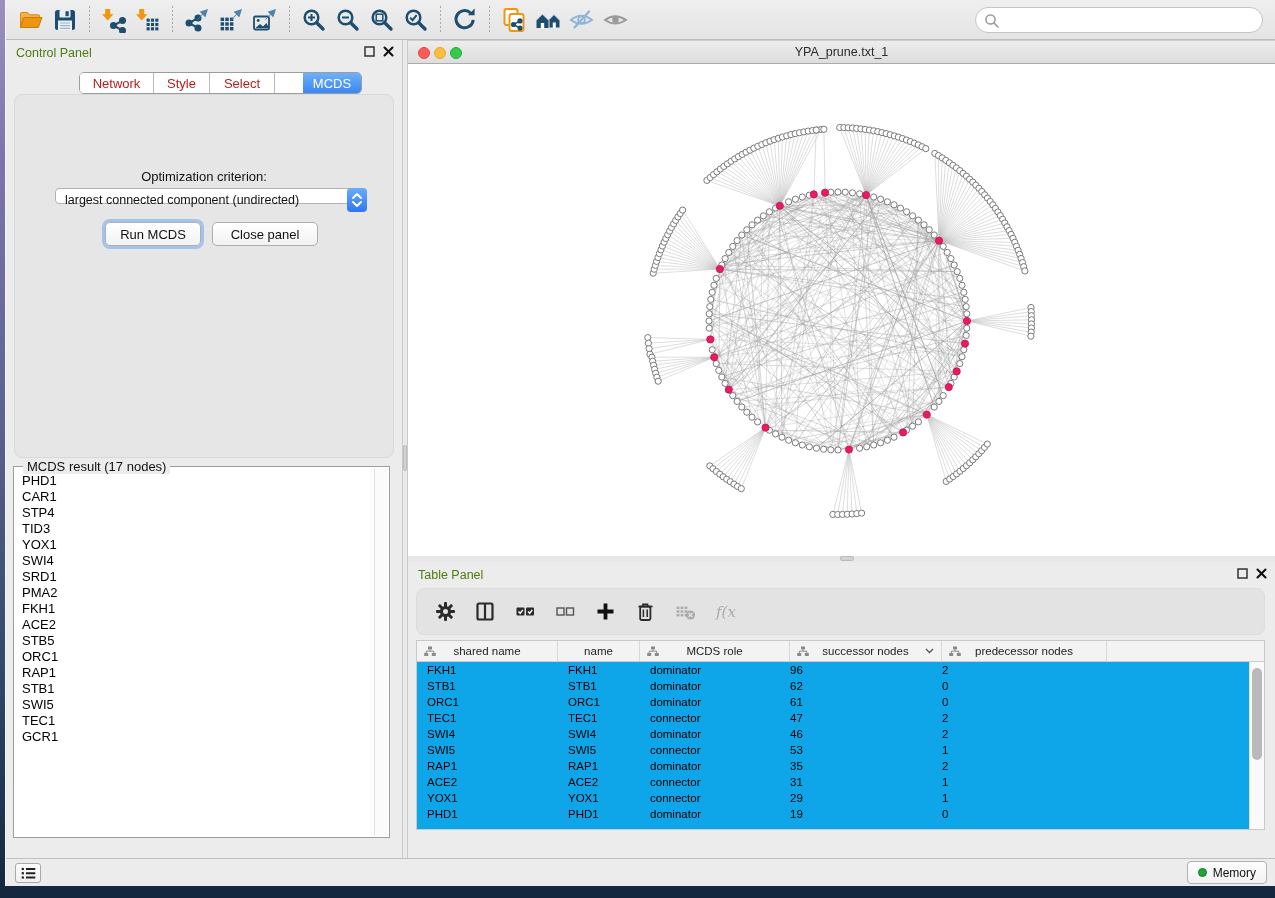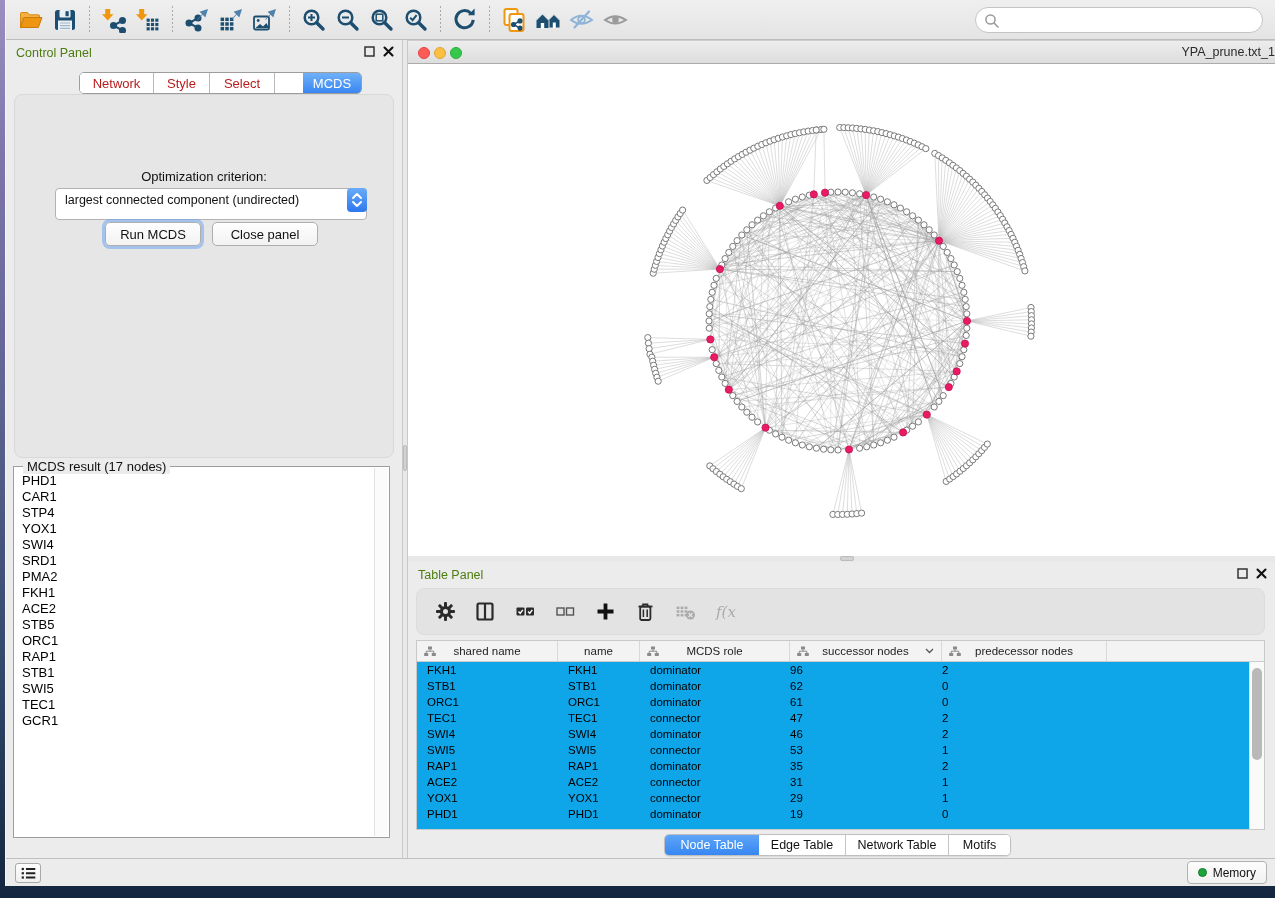--- a/index.html
+++ b/index.html
@@ -35,21 +35,21 @@
     border:1px solid #9d9d9d; border-radius:5px; background:#fff; overflow:hidden; z-index:3; }
   .cp-tab { height:100%; display:flex; align-items:center; justify-content:center;
     font-size:13px; color:#b91c1c; border-right:1px solid #b9b9b9; background:#fff; }
   .cp-tab:last-child { border-right:none;margin-left:28px; }
   .cp-tab.active { background:linear-gradient(180deg,#6fb0f8,#3a86f2); color:#fff; border-right:none; }
 
   #cp-box { position:absolute; left:8px; right:8px; top:54px; height:364px;
     background:#e6e6e6; border:1px solid #d8d8d8; border-radius:8px; }
   #opt-label { position:absolute; left:0; width:100%; top:74px; text-align:center;
     font-size:13px; color:#111; }
-  #opt-select { position:absolute; left:40px; top:93px; width:312px; height:32px;
+  #opt-select { position:absolute; left:40px; top:93px; width:312px; height:16px;
     background:#fff; border:1px solid #b3b3b3; border-radius:4px; }
   #opt-select .sel-text { position:absolute; left:9px; top:4px; font-size:12.5px; color:#111; white-space:nowrap; }
   #opt-stepper { position:absolute; right:-1px; top:-1px; width:20px; height:24px; border-radius:4px;
     background:linear-gradient(180deg,#69acf8,#2e77ee); }
   #opt-stepper svg { position:absolute; left:4px; top:4px; width:12px; height:16px; }
   .cp-btn { position:absolute; top:127px; height:24px; background:linear-gradient(180deg,#ffffff,#f2f2f2);
     border:1px solid #aeaeae; border-radius:5px; font-size:13px; color:#111;
     display:flex; align-items:center; justify-content:center; }
   #run-btn { left:90px; width:96px; box-shadow:0 0 0 3px rgba(110,165,240,.55); }
   #close-btn { left:197px; width:106px; }
@@ -74,21 +74,21 @@
     background:#d2d2d2; border:1px solid #bcbcbc; border-radius:2px; }
 
   
   #net-title { position:absolute; left:402px; top:40px; right:0; height:24px;
     background:linear-gradient(180deg,#ededed,#dddddd);
     border-top:1px solid #cdcdcd; border-bottom:1px solid #ababab; }
   .traffic { position:absolute; top:6px; width:12px; height:12px; border-radius:50%; }
   #t-red { left:10px; background:#fc5b57; border:1px solid #e2453f; }
   #t-yellow { left:26px; background:#fdbe41; border:1px solid #e0a633; }
   #t-green { left:42px; background:#34c94b; border:1px solid #2aad3e; }
-  #net-title-text { position:absolute; width:100%; top:4px; text-align:right;
+  #net-title-text { position:absolute; width:100%; top:4px; text-align:center;
     font-size:12.5px; color:#2b2b2b; }
   #net-canvas { position:absolute; left:402px; top:64px; right:0; height:492px; background:#fff; }
 
   
   #table-panel { position:absolute; left:402px; top:562px; right:0; bottom:28px; background:#ececec; }
   #tp-toolbar { position:absolute; left:8px; right:10px; top:26px; height:47px;
     background:#e3e3e3; border:1px solid #dcdcdc; border-radius:8px;
     display:flex; align-items:center; gap:16px; padding-left:16px; }
   .tp-icon { width:24px; height:24px; display:flex; align-items:center; justify-content:center; }
   .tp-icon svg { width:21px; height:21px; }
@@ -321,20 +321,21 @@
       </div>
       <div class="cp-btn" id="run-btn">Run MCDS</div>
       <div class="cp-btn" id="close-btn">Close panel</div>
     </div>
     <div id="mcds-box">
       <span id="mcds-legend">MCDS result (17 nodes)</span>
       <div id="mcds-list">
           <div class="mcds-item">PHD1</div>
           <div class="mcds-item">CAR1</div>
           <div class="mcds-item">STP4</div>
+          <div class="mcds-item">TID3</div>
           <div class="mcds-item">YOX1</div>
           <div class="mcds-item">SWI4</div>
           <div class="mcds-item">SRD1</div>
           <div class="mcds-item">PMA2</div>
           <div class="mcds-item">FKH1</div>
           <div class="mcds-item">ACE2</div>
           <div class="mcds-item">STB5</div>
           <div class="mcds-item">ORC1</div>
           <div class="mcds-item">RAP1</div>
           <div class="mcds-item">STB1</div>
@@ -1310,26 +1311,20 @@
             <div class="g-cell g-left" style="width: 82px;">PHD1</div>
             <div class="g-cell g-left" style="width: 150px;">dominator</div>
             <div class="g-cell g-right" style="width: 152px; padding-right: 16px;">19</div>
             <div class="g-cell g-right" style="width: 165px; padding-right: 9px;">0</div>
           </div>
         </div>
       <div id="grid-scroll">
         <div id="grid-thumb"></div>
       </div>
     </div>
-    <div id="bottom-tabs">
-        <div class="bt-tab active" style="width: 94px;">Node Table</div>
-        <div class="bt-tab" style="width: 87px;">Edge Table</div>
-        <div class="bt-tab" style="width: 103px;">Network Table</div>
-        <div class="bt-tab" style="width: 61px;">Motifs</div>
-      </div>
   </div>
 
   <div id="status-bar">
     <div id="list-btn">
       <svg viewBox="0 0 20 16" width="17" height="14">
         <rect x="2" y="2" width="2.6" height="2.6" fill="#222"></rect>
           <rect x="2" y="7" width="2.6" height="2.6" fill="#222"></rect>
           <rect x="2" y="12" width="2.6" height="2.6" fill="#222"></rect>
         <path d="M7 3.3 H18 M7 8.3 H18 M7 13.3 H18" stroke="#222" stroke-width="2.2"></path>
       </svg>

